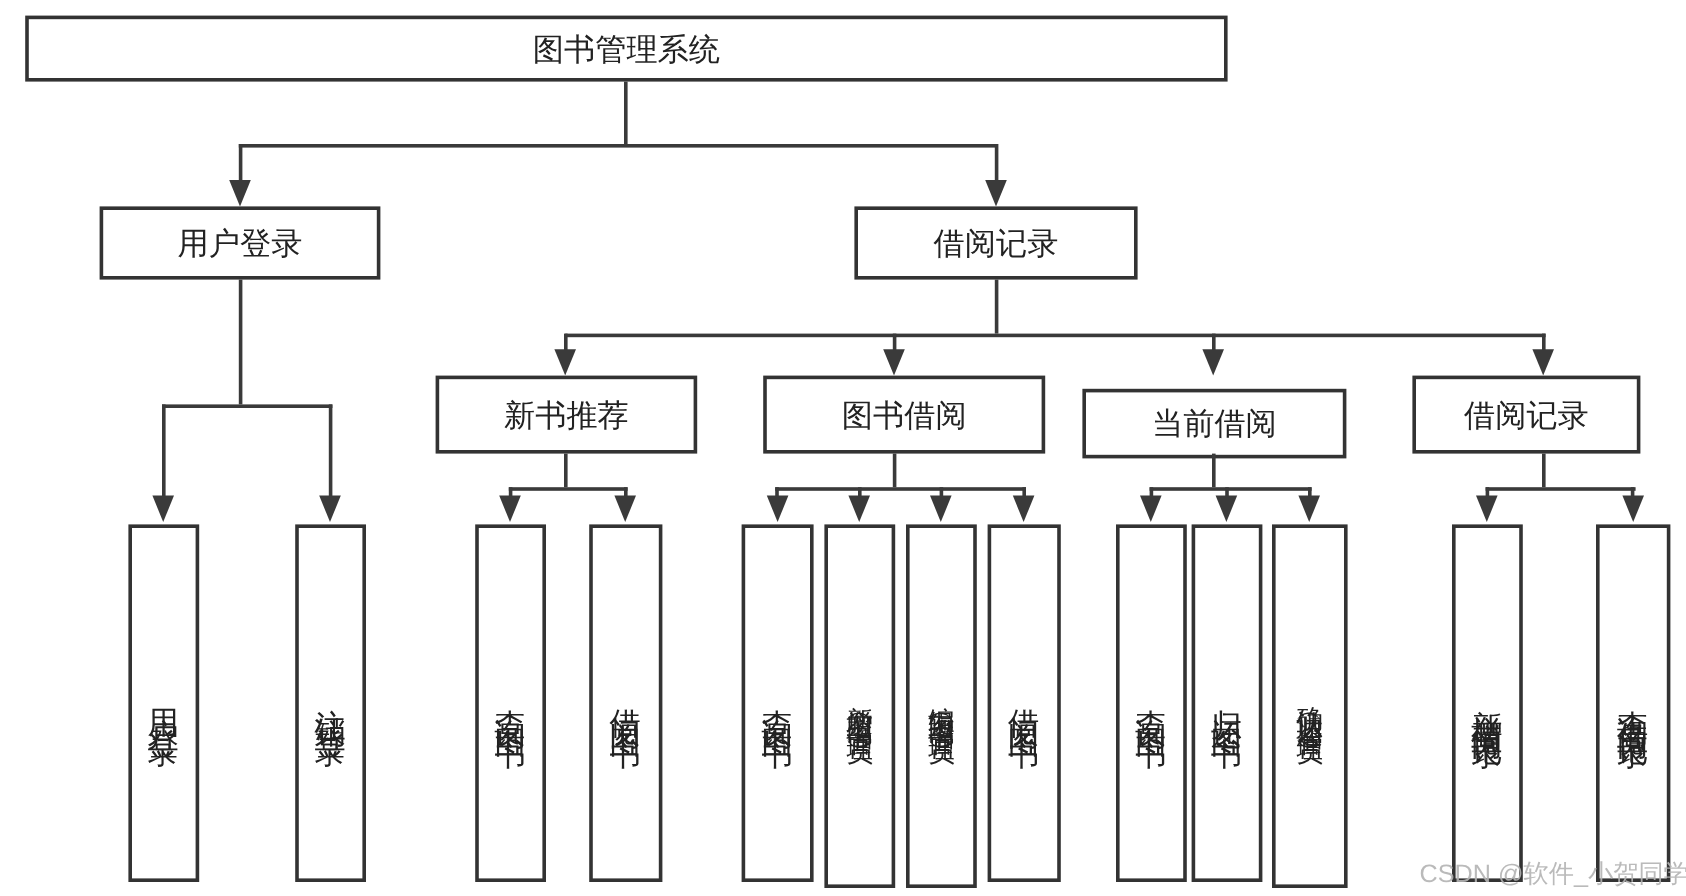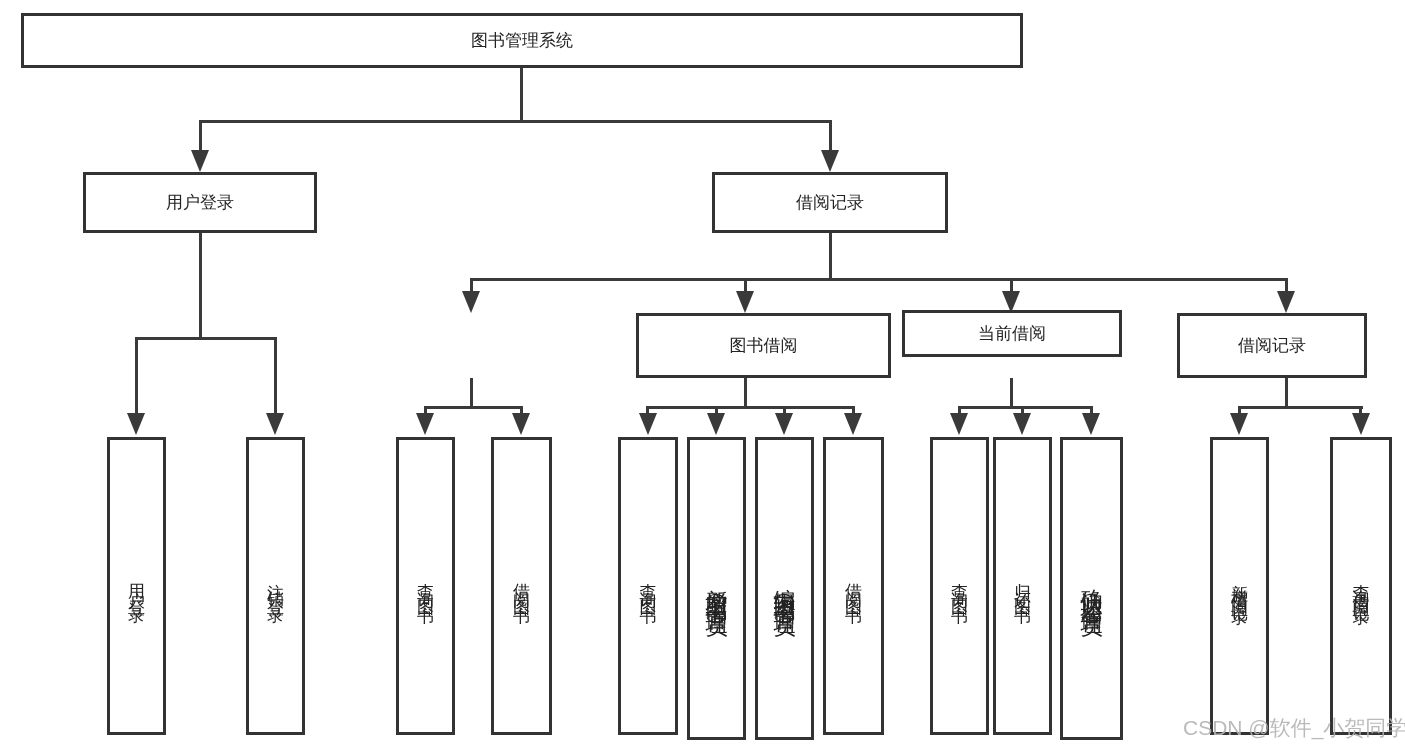--- a/index.html
+++ b/index.html
@@ -8,21 +8,21 @@
   }
   html,body{margin:0;padding:0;background:var(--bg);}
   #canvas{
     position:relative;width:1405px;height:747px;background:var(--bg);
     font-family:"Liberation Sans","DejaVu Sans",sans-serif;color:var(--text);
     overflow:hidden;
   }
   .box{
     position:absolute;background:#fff;border:3px solid var(--border);
     box-sizing:border-box;display:flex;align-items:center;justify-content:center;
-    font-size:17px;line-height:1;white-space:nowrap;
+    font-size:26px;line-height:1;white-space:nowrap;
   }
   .leaf{
     writing-mode:vertical-rl;letter-spacing:8px;
   }
   .leaf.ls6{letter-spacing:5px;}
   .leaf.ls9{letter-spacing:4px;font-size:22px;}
   .hline{position:absolute;height:3px;background:var(--line);}
   .vline{position:absolute;width:3px;background:var(--line);}
   .arrow{
     position:absolute;width:0;height:0;
@@ -62,22 +62,23 @@
   <div class="hline" style="left:471px;top:278px;width:817px"></div>
   <div class="vline" style="left:470px;top:278px;height:15px"></div>
   <div class="arrow" style="left:462px;top:291px"></div>
   <div class="vline" style="left:744px;top:278px;height:15px"></div>
   <div class="arrow" style="left:736px;top:291px"></div>
   <div class="vline" style="left:1010px;top:278px;height:15px"></div>
   <div class="arrow" style="left:1002px;top:291px"></div>
   <div class="vline" style="left:1285px;top:278px;height:15px"></div>
   <div class="arrow" style="left:1277px;top:291px"></div>
 
-  <div class="box" style="left:636px;top:313px;width:255px;height:65px">图书借阅</div>
-  <div class="box" style="left:902px;top:310px;width:220px;height:47px">当前借阅</div>
+  <div class="box" style="left:363px;top:313px;width:218px;height:65px">新书推荐</div>
+  <div class="box" style="left:636px;top:313px;width:235px;height:65px">图书借阅</div>
+  <div class="box" style="left:902px;top:324px;width:220px;height:58px">当前借阅</div>
   <div class="box" style="left:1177px;top:313px;width:190px;height:65px">借阅记录</div>
 
   <div class="vline" style="left:470px;top:378px;height:28px"></div>
   <div class="hline" style="left:424px;top:406px;width:99px"></div>
   <div class="vline" style="left:424px;top:406px;height:9px"></div>
   <div class="arrow" style="left:416px;top:413px"></div>
   <div class="vline" style="left:520px;top:406px;height:9px"></div>
   <div class="arrow" style="left:512px;top:413px"></div>
 
   <div class="vline" style="left:744px;top:378px;height:28px"></div>

